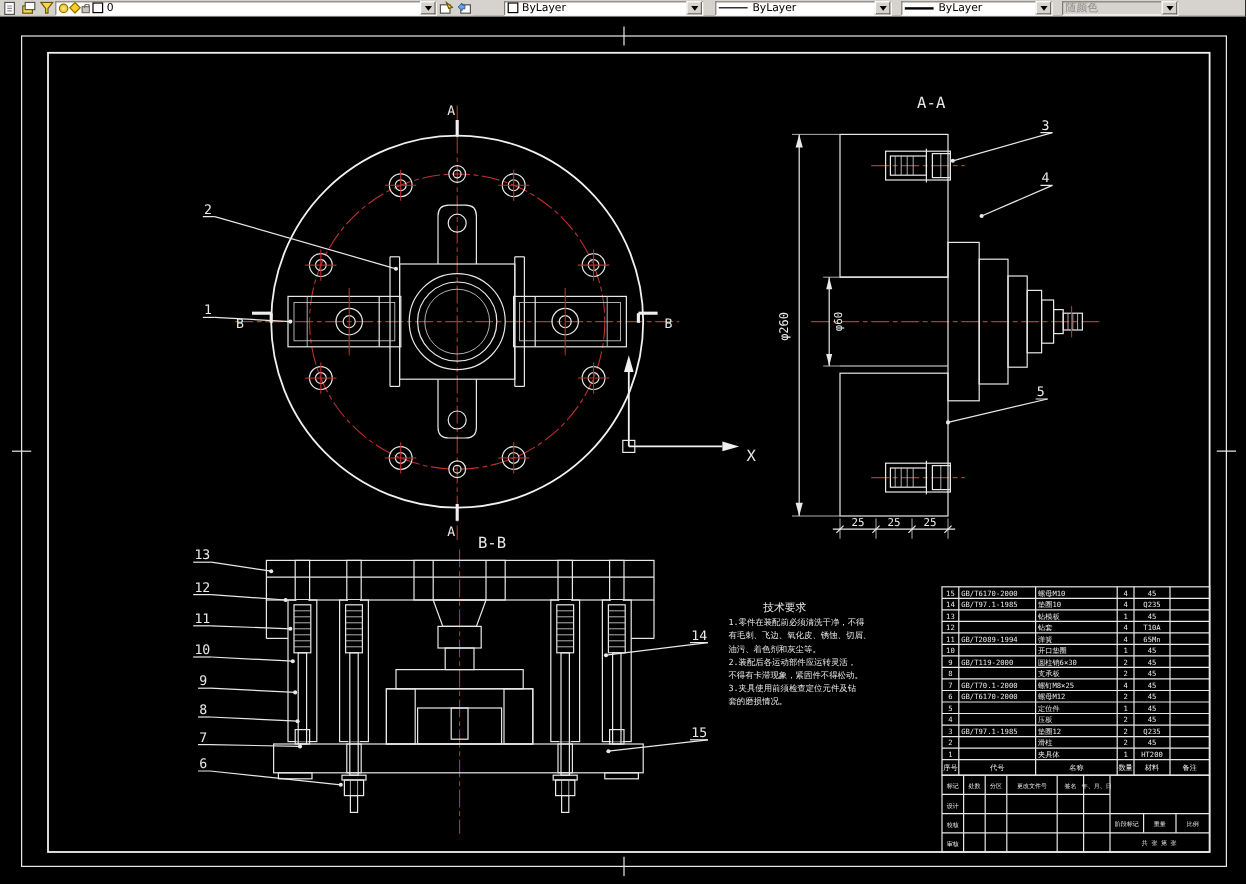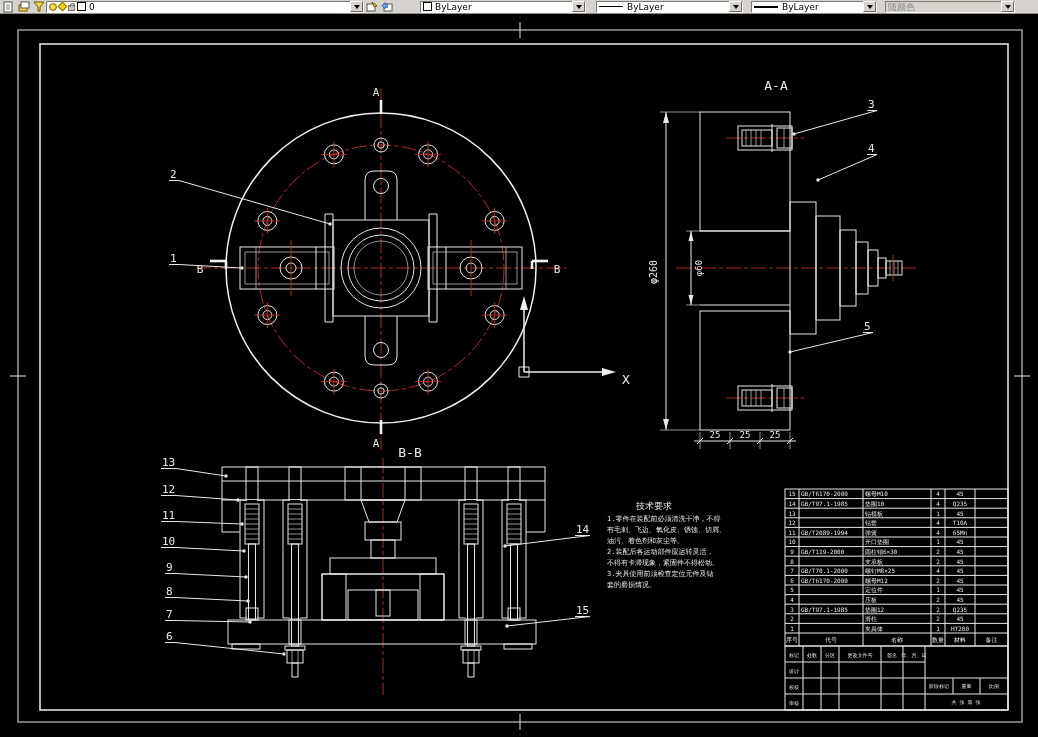--- a/index.html
+++ b/index.html
@@ -91,21 +91,21 @@
     </div>
 
     <div class="combo" style="width:126px;margin-left:8px">
       <span class="lwsample"></span>
       <span class="ctext">ByLayer</span>
       <span class="cbtn">
           <span class="arr"></span>
         </span>
     </div>
 
-    <div class="combo disabled" style="width:130px;margin-left:8px">
+    <div class="combo disabled" style="width:97px;margin-left:8px">
       <span class="ctext">随颜色</span>
       <span class="cbtn">
           <span class="arr"></span>
         </span>
     </div>
   </div>
 
   <div class="canvas">
   <svg id="dwg" width="1038" height="723" viewBox="0 14 1038 723" xmlns="http://www.w3.org/2000/svg">
     <style>

